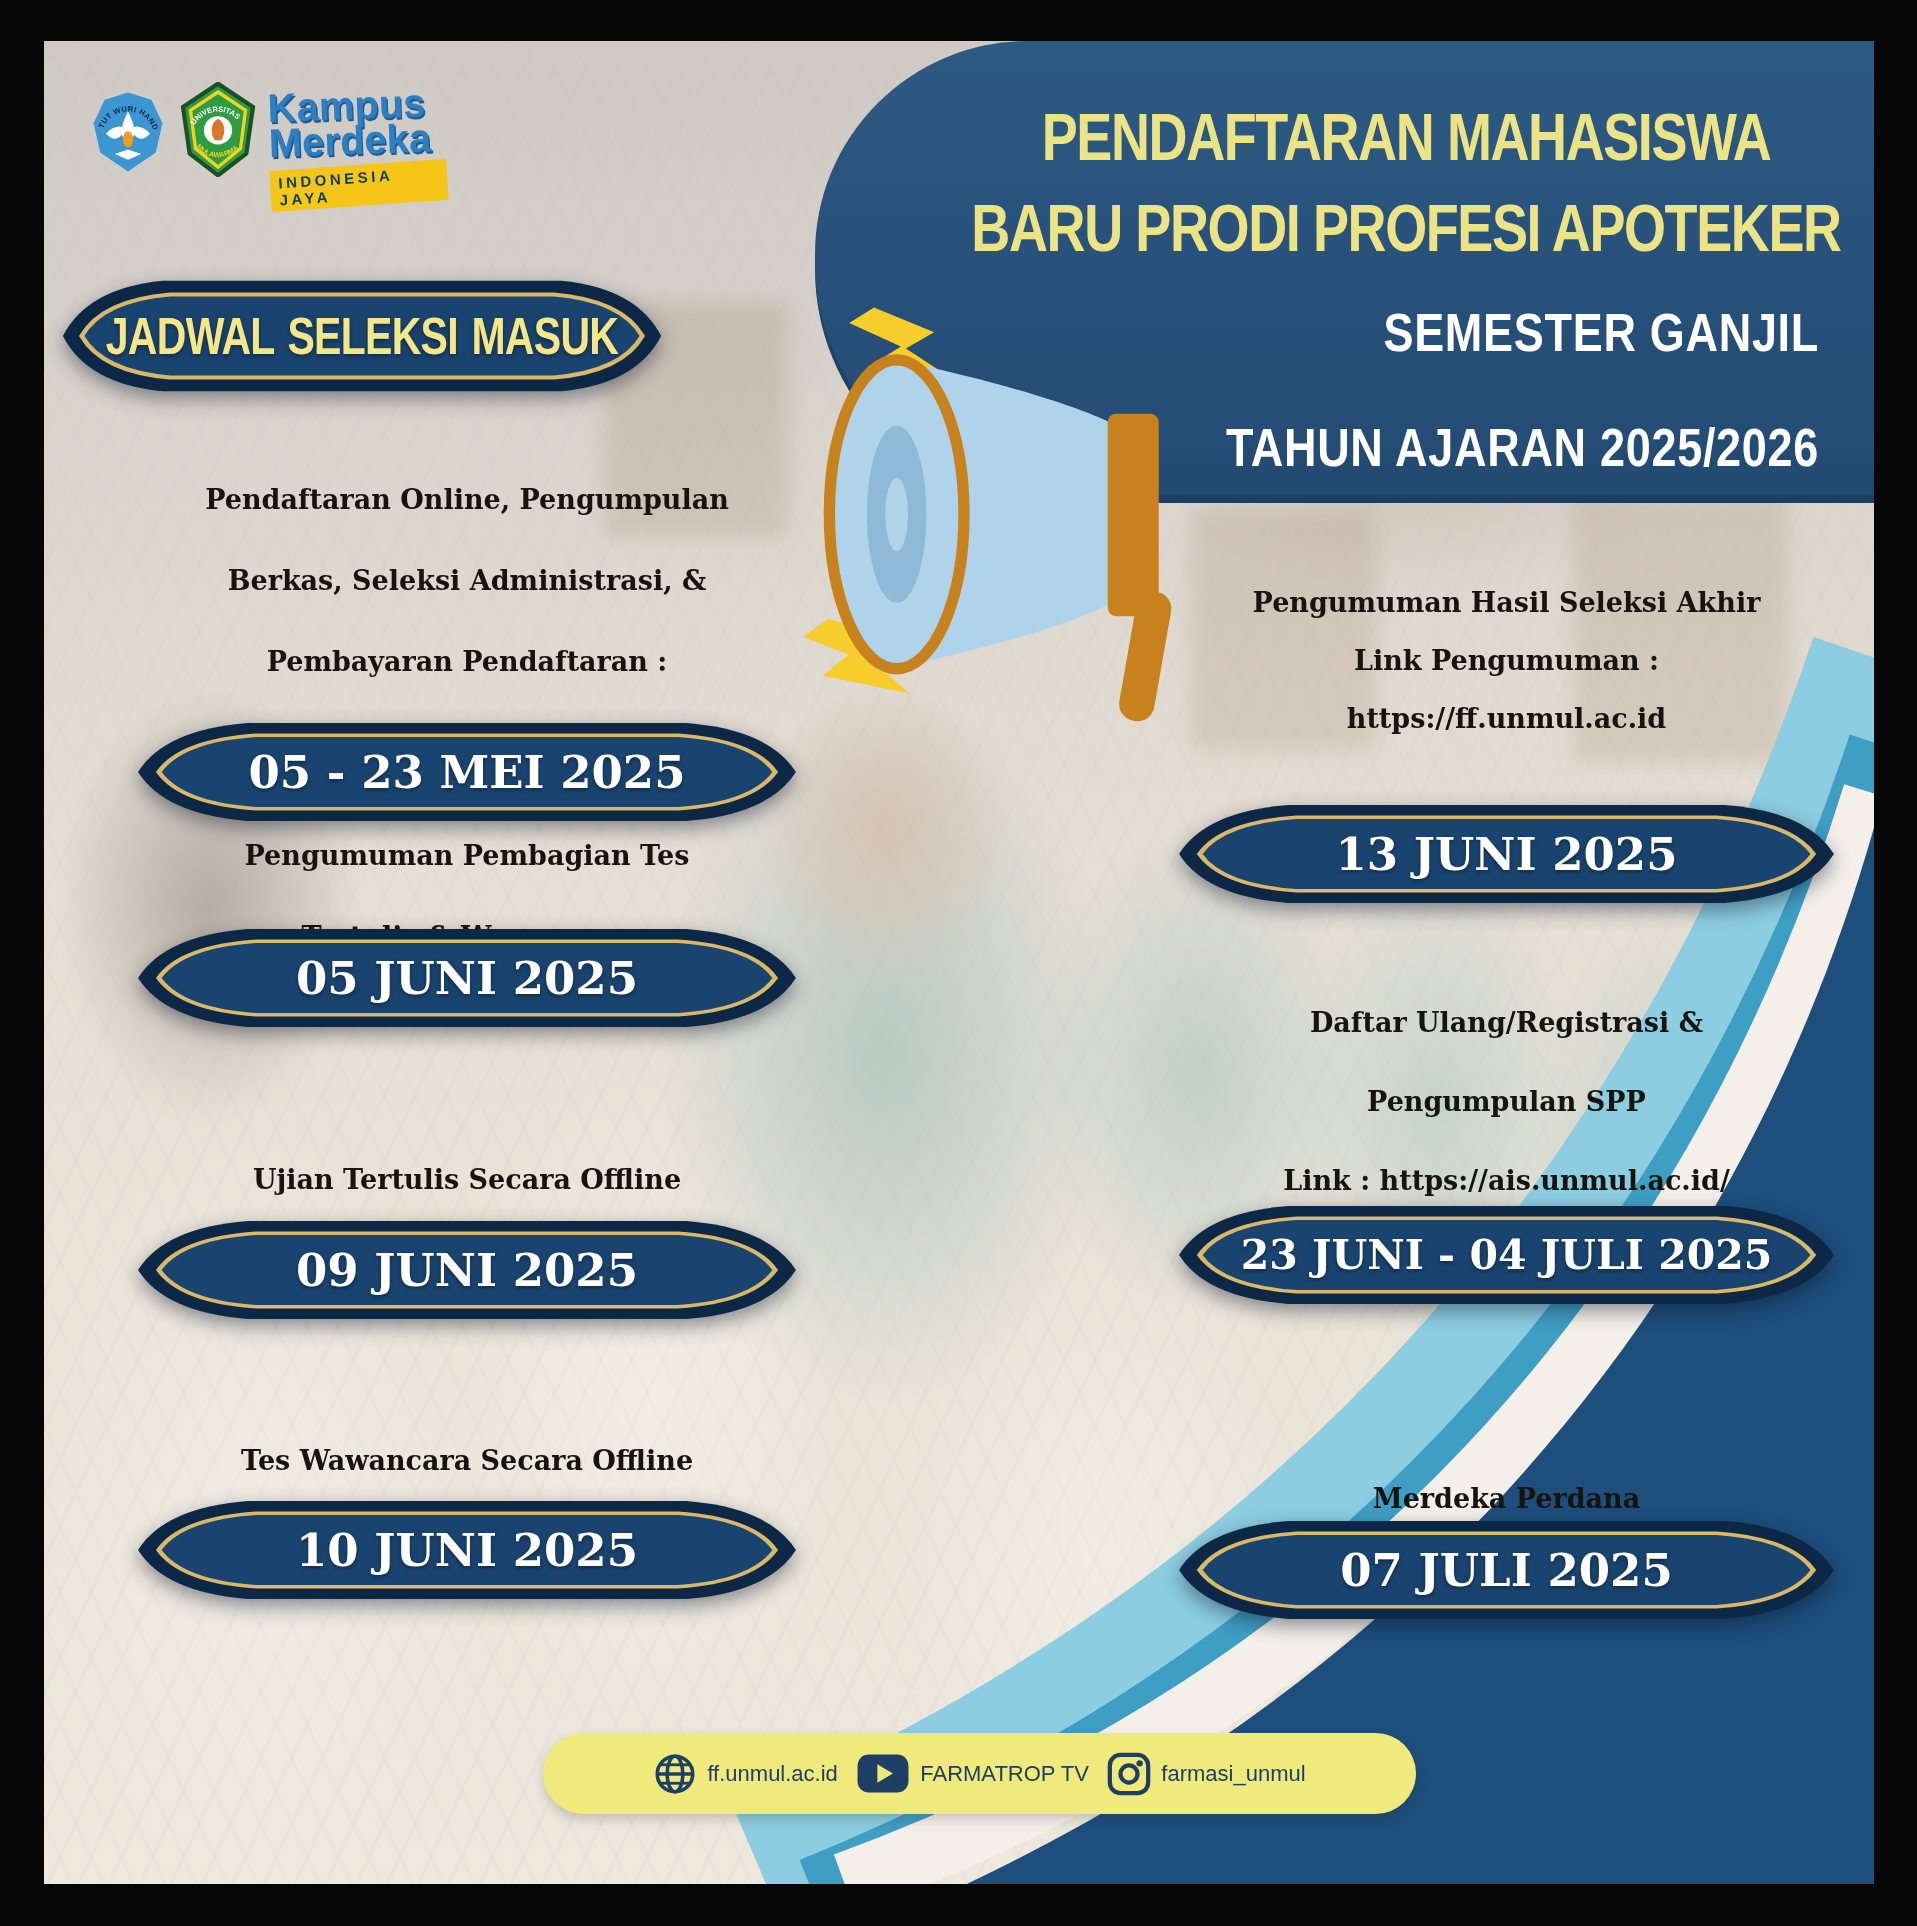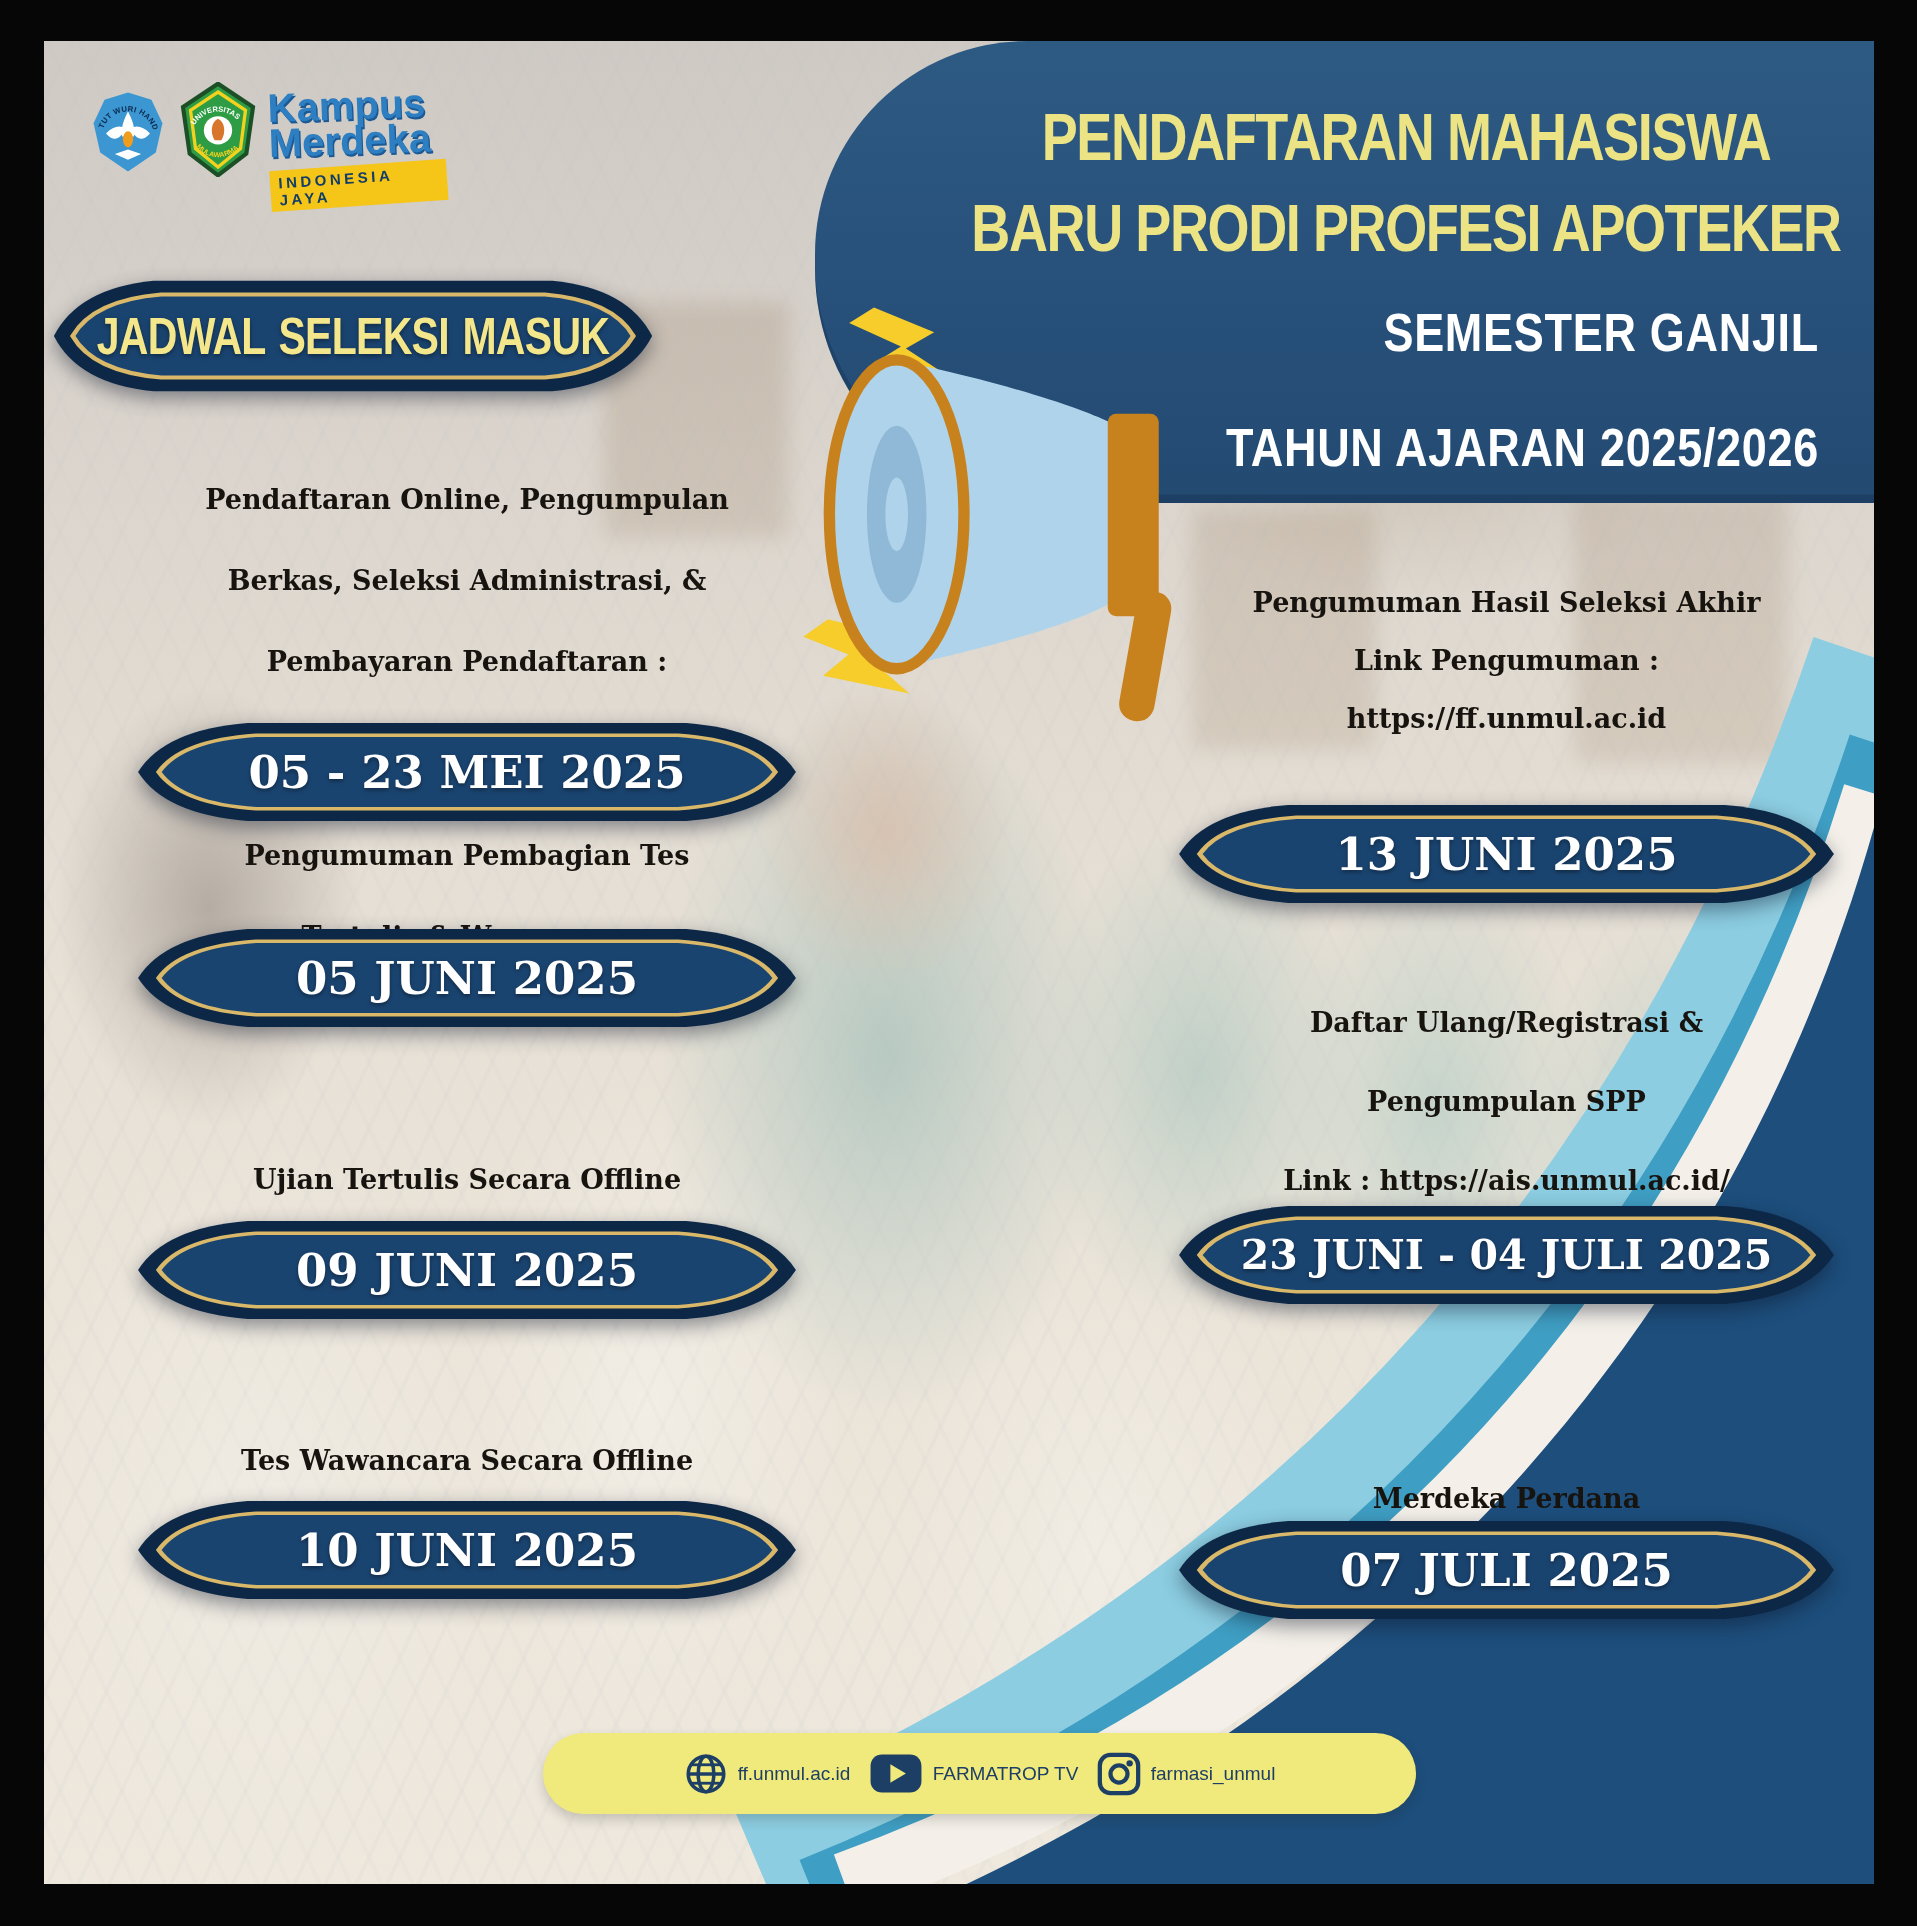--- a/index.html
+++ b/index.html
@@ -68,21 +68,21 @@
   .km-line{font-weight:bold;font-size:40px;line-height:35px;color:#2e7fc2;letter-spacing:0;
     text-shadow:1.4px 2.1px 0 #1c5a96;}
   .km-ribbon{display:inline-block;margin-top:7px;background:#f5c518;color:#123d68;font-weight:bold;
     font-size:15px;letter-spacing:3.5px;padding:3.5px 8.5px;transform:rotate(-2deg);}
 
   
   .footer-pill{position:absolute;left:499px;top:1692px;width:873px;height:81px;border-radius:43px;
     background:#f0e97c;display:flex;align-items:center;justify-content:center;gap:18.4px;
     box-shadow:0 5.7px 11.3px rgba(40,40,30,.2);}
   .footer-item{display:flex;align-items:center;gap:10px;}
-  .footer-text{font-size:19px;font-weight:bold;color:#1d3f66;white-space:nowrap;}
+  .footer-text{font-size:22px;font-weight:bold;color:#1d3f66;white-space:nowrap;}
   .footer-text.light{font-weight:normal;}
 </style>
 </head>
 <body>
 
 <div class="stage">
   <div class="poster">
 
     <div class="bg-base"></div>
     <div class="blobs"></div>
@@ -145,21 +145,21 @@
       <path d="M50,44 C58,48 60,60 54,70 L46,70 C40,60 42,48 50,44 Z" fill="#d8762c"></path>
       <text font-size="8.5" font-weight="bold" fill="#f2d21f"><textPath href="#arc3">MULAWARMAN</textPath></text>
     </svg>
 
     <div class="km-wordmark">
       <div class="km-line">Kampus</div>
       <div class="km-line">Merdeka</div>
       <div class="km-ribbon">INDONESIA JAYA</div>
     </div>
 
-    <div class="plaque" style="left:8px;top:234px;width:602px;height:122px;">
+    <div class="plaque" style="left:17px;top:234px;width:602px;height:122px;">
       <svg class="plq" viewBox="0 0 640 150" preserveAspectRatio="none">
         <path class="plq-outer" d="M2,75 Q28,16 108,7 L532,7 Q612,16 638,75 Q612,134 532,143 L108,143 Q28,134 2,75 Z"></path>
         <path class="plq-inner" d="M22,75 Q44,31 116,24 L524,24 Q596,31 618,75 Q596,119 524,126 L116,126 Q44,119 22,75 Z"></path>
       </svg>
       <div class="plaque-label jadwal-label">JADWAL SELEKSI MASUK</div>
     </div>
 
     <div class="sched-label left" style="top:418px;">
       <div>Pendaftaran Online, Pengumpulan</div>
       <div>Berkas, Seleksi Administrasi, &amp;</div>

